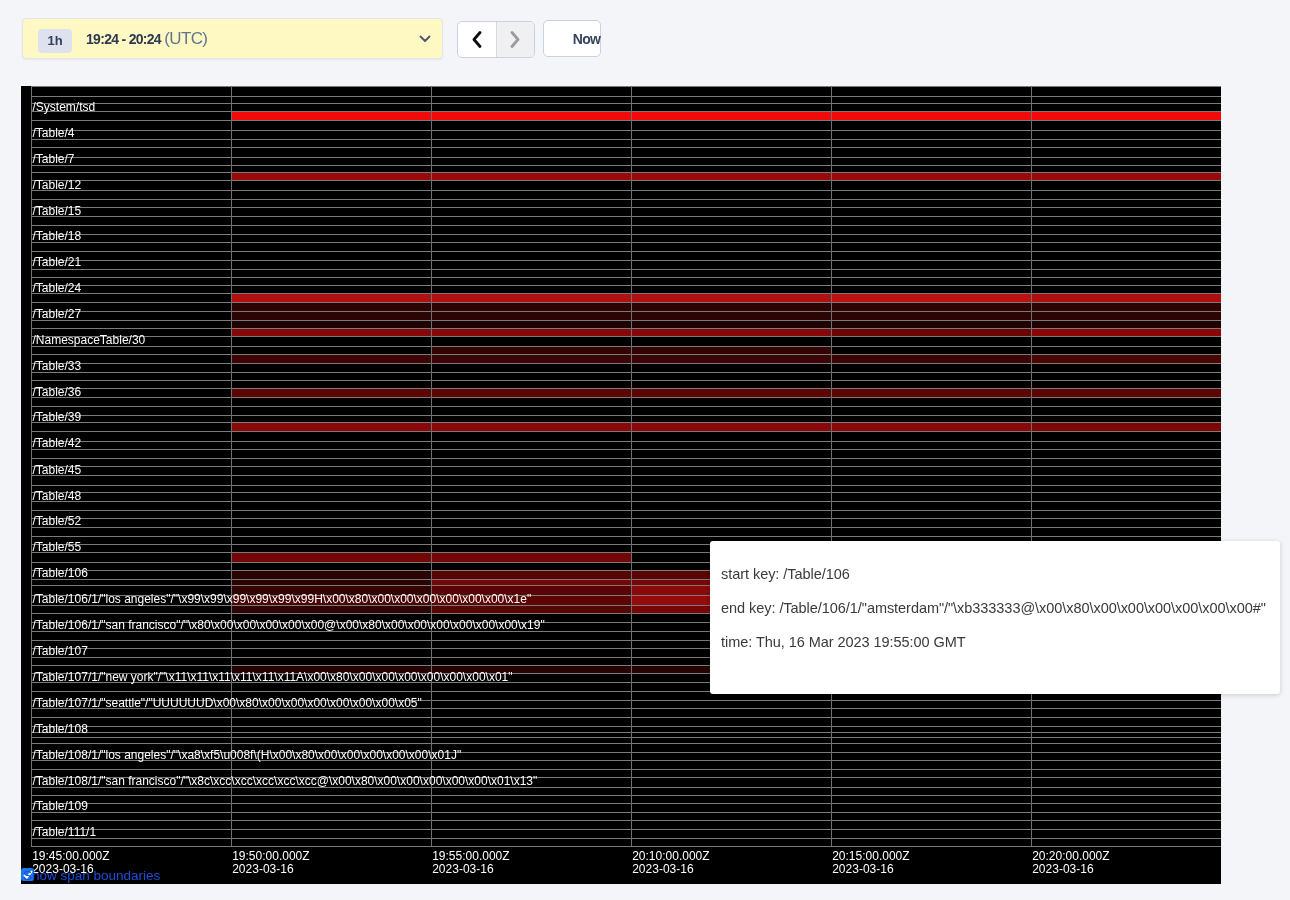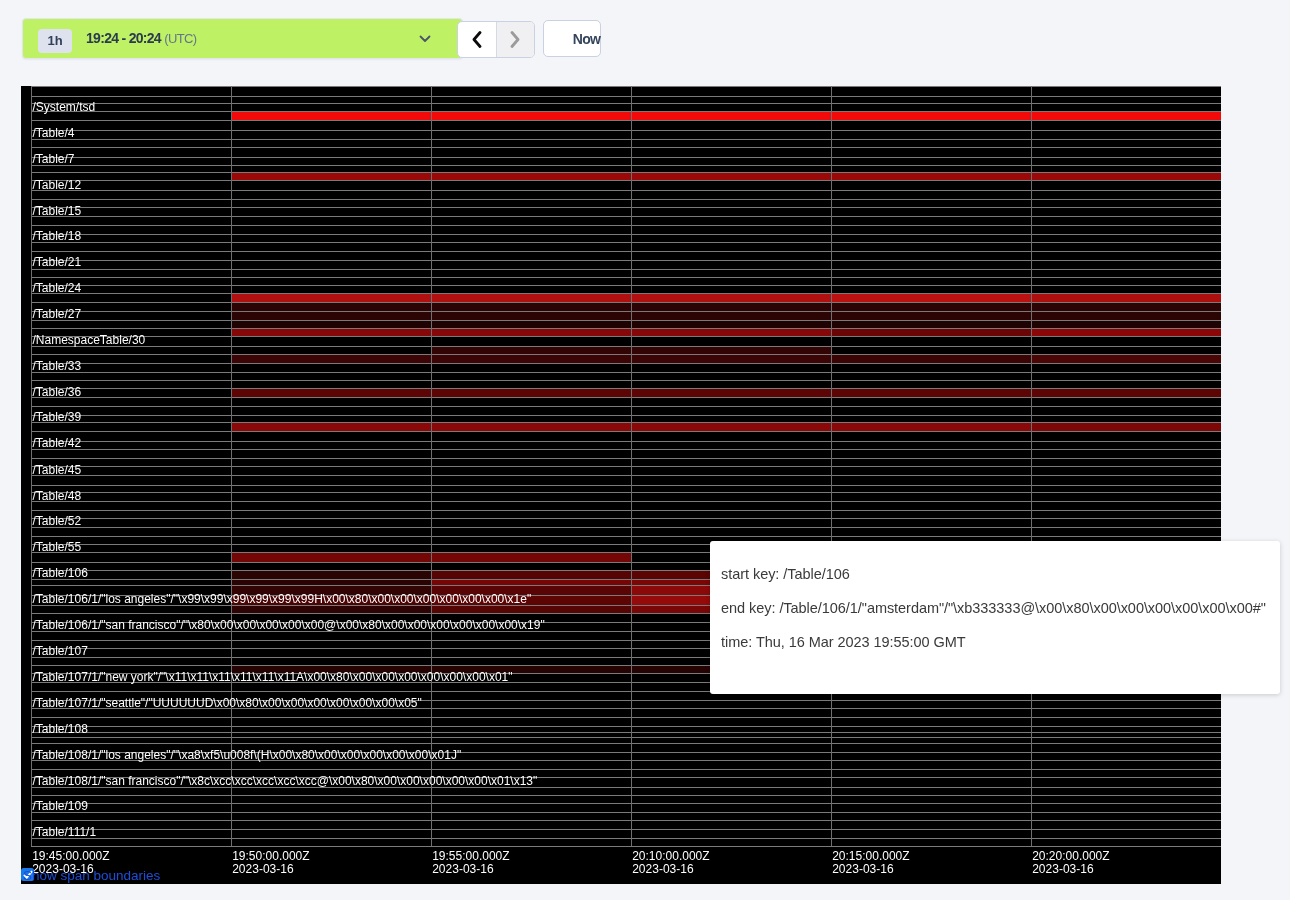--- a/index.html
+++ b/index.html
@@ -1,21 +1,21 @@
 <!DOCTYPE html>
 <html><head>
 <meta charset="utf-8">
 <style>
 html,body{margin:0;padding:0;}
 body{width:1290px;height:900px;background:#f4f5f9;font-family:"Liberation Sans",sans-serif;position:relative;overflow:hidden;}
 .abs{position:absolute;}
-.picker{left:22px;top:18px;width:419px;height:39px;background:#bef264;border:1px solid #e2e5ee;border-radius:4px;box-shadow:0 1px 2px rgba(30,40,70,0.06);padding-left:20px;}
+.picker{left:22px;top:18px;width:419px;height:39px;background:#fef9c3;border:1px solid #e2e5ee;border-radius:4px;box-shadow:0 1px 2px rgba(30,40,70,0.06);}
 .badge1h{left:15px;top:9.5px;width:34px;height:24px;background:#dde2ee;border-radius:4px;color:#32415a;font-size:13px;font-weight:bold;text-align:center;line-height:24px;}
 .timetext{left:63px;top:0;height:39px;line-height:39px;font-size:14px;letter-spacing:-0.7px;color:#2c3a50;font-weight:bold;white-space:pre;}
-.timetext .utc{color:#64748f;font-weight:normal;font-size:13px;letter-spacing:-0.6px;}
+.timetext .utc{color:#64748f;font-weight:normal;font-size:17px;letter-spacing:-0.6px;}
 .chevdown{left:396px;top:16px;}
 .btngroup{left:457px;top:21px;width:76px;height:35px;border:1px solid #c9d1e2;border-radius:5px;background:#fff;display:flex;overflow:hidden;}
 .btngroup .half{width:38px;height:100%;display:flex;align-items:center;justify-content:center;}
 .btngroup .right{background:#f0f0f2;border-left:1px solid #d5d9e3;}
 .nowbtn{left:543px;top:20px;width:58px;height:37px;background:#fff;border:1px solid #c9d1e2;border-radius:5px;color:#35455c;font-size:14px;letter-spacing:-0.8px;font-weight:bold;text-align:right;line-height:37px;box-sizing:border-box;}
 .canvas{left:21px;top:62px;width:1200px;height:798px;background:#000;margin-top:24px;}
 .tooltip{left:710px;top:540.5px;width:570px;height:153px;border-radius:3px;background:#fff;box-shadow:0 1px 5px rgba(0,0,0,0.18);color:#3a3a3a;font-size:14.5px;letter-spacing:-0.05px;padding:16px 0 0 11px;box-sizing:border-box;}
 .tooltip div{height:34px;line-height:34px;white-space:pre;}
 .cbox{left:21px;top:868px;width:13px;height:13px;background:#1879e8;border-radius:2.5px;}
 .cbox svg{position:absolute;left:1.5px;top:2px;}

